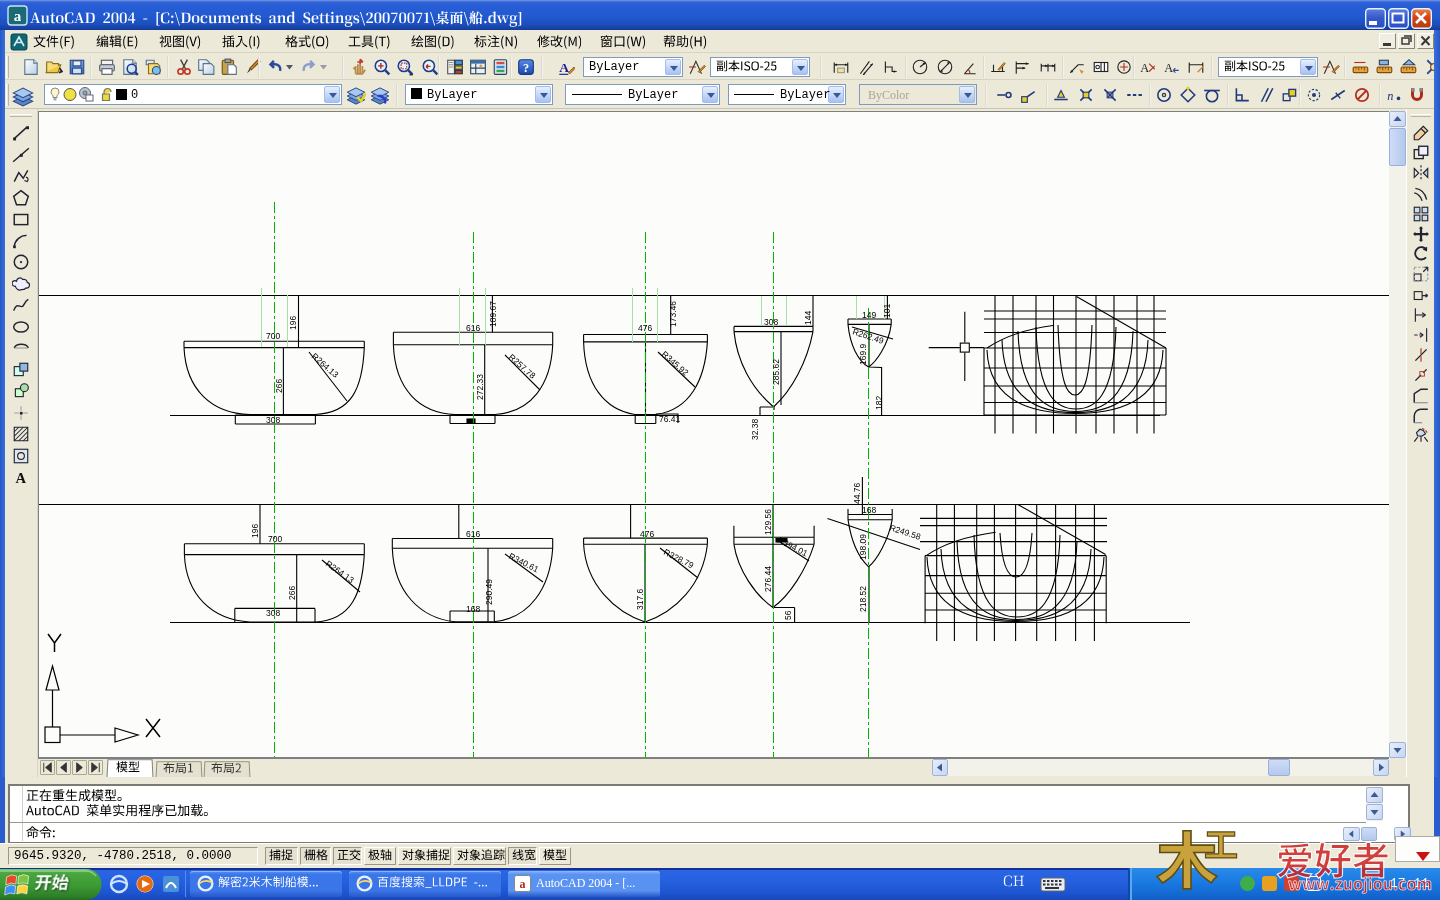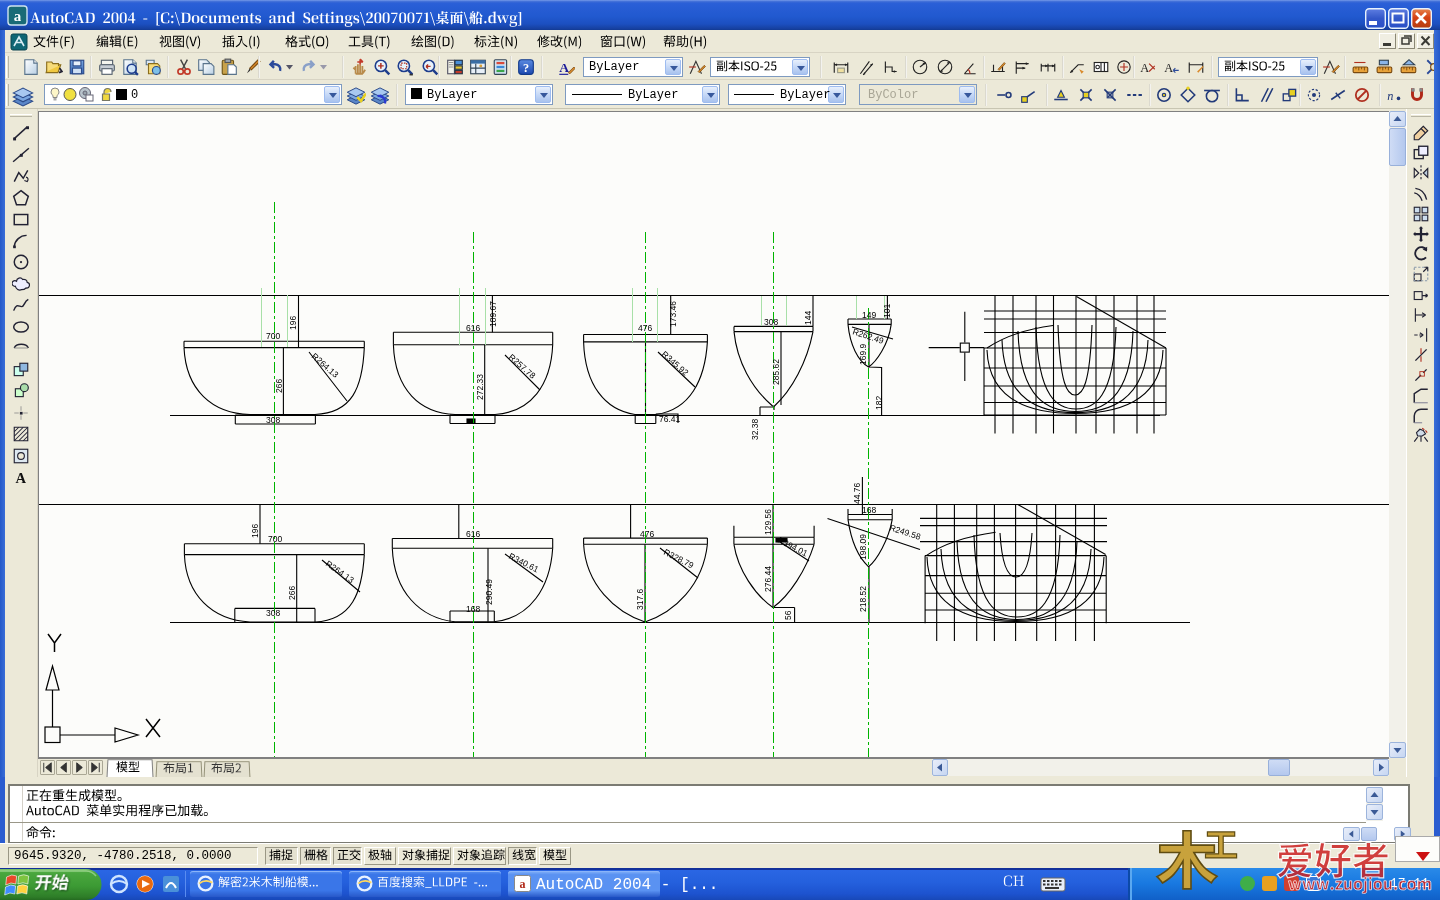--- a/index.html
+++ b/index.html
@@ -386,21 +386,21 @@
 <div class="abs" style="left:572px;top:94px;width:50px;height:1px;background:#000"></div>
 <div class="abs" style="left:628px;top:88px;font-size:12px;font-family:'Liberation Mono',monospace">ByLayer</div>
 <div class="combo" style="left:728px;top:84px;width:118px;height:21px">
     <div class="cbtn"></div>
   </div>
 <div class="abs" style="left:734px;top:94px;width:40px;height:1px;background:#000"></div>
 <div class="abs" style="left:780px;top:88px;font-size:12px;font-family:'Liberation Mono',monospace">ByLayer</div>
 <div class="combo" style="left:859px;top:84px;width:118px;height:21px;background:#ece9d8">
     <div class="cbtn"></div>
   </div>
-<div class="abs" style="left:868px;top:88px;font-size:12px;color:#a9a696;font-family:Liberation Mono, monospace">ByColor</div>
+<div class="abs" style="left:868px;top:88px;font-size:12px;color:#a9a696;font-family:Liberation Serif, serif">ByColor</div>
 <div class="sep" style="left:985px;top:84px"></div>
 <svg class="abs" style="left:995px;top:86px" width="18" height="18" viewBox="0 0 16 16">
     <path d="M2 8 h7" stroke="#223a7a" stroke-width="1.4"></path>
     <circle cx="12" cy="8" r="2.2" fill="none" stroke="#223a7a" stroke-width="1.4"></circle>
   </svg>
 <svg class="abs" style="left:1020px;top:86px" width="18" height="18" viewBox="0 0 16 16">
     <path d="M3 12 L13 5" stroke="#223a7a" stroke-width="1.4"></path>
     <rect x="1.5" y="9.5" width="5" height="5" fill="#e8d020" stroke="#223a7a"></rect>
   </svg>
 <svg class="abs" style="left:1052px;top:86px" width="18" height="18" viewBox="0 0 16 16">
@@ -914,21 +914,21 @@
     <circle cx="9" cy="9" r="6.5" fill="none" stroke="#e8f2ff" stroke-width="2.2"></circle>
     <path d="M3 9 Q9 4.5 15.5 8.2" stroke="#ffd860" stroke-width="1.8" fill="none"></path>
   </svg>
 <svg style="position:absolute;left:377px;top:876px;overflow:visible" width="112" height="17">
     <path d="M2.1 3.6L2.1 11.3L3.0 11.3L3.0 10.5L9.1 10.5L9.1 11.3L10.0 11.3L10.0 3.6L6.0 3.6Q6.1 3.0 6.2 2.7Q6.3 2.4 6.4 1.8L11.2 1.8L11.2 0.9L0.8 0.9L0.8 1.8L5.4 1.8Q5.3 2.4 5.2 2.7Q5.2 3.0 5.0 3.6L2.1 3.6ZM3.0 7.4L9.1 7.4L9.1 9.7L3.0 9.7L3.0 7.4ZM3.0 6.6L3.0 4.4L9.1 4.4L9.1 6.6L3.0 6.6ZM16.6 2.6L16.6 3.6L14.7 3.6L14.7 4.3L16.6 4.3L16.6 6.3L21.3 6.3L21.3 4.3L23.2 4.3L23.2 3.6L21.3 3.6L21.3 2.6L20.4 2.6L20.4 3.6L17.5 3.6L17.5 2.6L16.6 2.6ZM20.4 4.3L20.4 5.6L17.5 5.6L17.5 4.3L20.4 4.3ZM21.1 7.8Q20.6 8.5 20.2 8.7Q19.9 9.0 19.1 9.4Q18.3 9.0 17.9 8.7Q17.6 8.5 17.1 7.8L21.1 7.8ZM14.9 7.1L14.9 7.8L16.7 7.8L16.2 8.0Q16.7 8.7 17.0 9.0Q17.4 9.3 18.1 9.8Q17.0 10.2 16.4 10.3Q15.7 10.4 14.4 10.5Q14.5 10.7 14.6 10.9Q14.7 11.1 14.8 11.3Q16.3 11.1 17.0 10.9Q17.8 10.8 19.0 10.2Q20.2 10.8 20.9 10.9Q21.5 11.1 23.0 11.3Q23.1 11.1 23.2 10.9Q23.3 10.7 23.5 10.5Q22.2 10.4 21.6 10.3Q21.0 10.1 20.0 9.8Q21.0 9.2 21.4 8.8Q21.9 8.4 22.4 7.4L21.8 7.1L21.7 7.1L14.9 7.1ZM13.5 1.4L13.5 4.9Q13.5 6.6 13.4 7.9Q13.4 9.1 12.4 10.8Q12.6 10.9 12.8 11.0Q13.0 11.1 13.1 11.3Q14.2 9.5 14.2 8.1Q14.3 6.8 14.3 4.9L14.3 2.2L23.3 2.2L23.3 1.4L18.8 1.4L18.8 0.2L17.9 0.2L17.9 1.4L13.5 1.4ZM28.5 6.9L28.5 7.6L29.8 7.6L29.3 7.8Q29.7 8.6 30.0 8.9Q30.3 9.2 31.0 9.7Q30.0 10.1 29.5 10.2Q28.9 10.4 27.8 10.5Q27.9 10.7 28.0 10.9Q28.1 11.1 28.2 11.3Q29.5 11.1 30.1 10.9Q30.7 10.7 31.8 10.2Q32.8 10.8 33.3 10.9Q33.9 11.1 35.1 11.4Q35.2 11.1 35.3 10.9Q35.4 10.8 35.7 10.6Q34.6 10.4 34.1 10.3Q33.6 10.1 32.7 9.7Q33.7 9.1 34.1 8.6Q34.5 8.2 35.0 7.1L34.5 6.8L34.3 6.9L32.3 6.9L32.3 5.8L35.0 5.8L35.0 1.2L32.7 1.2L32.7 2.0L34.2 2.0L34.2 3.1L32.8 3.1L32.8 3.8L34.2 3.8L34.2 5.0L32.3 5.0L32.3 0.2L31.4 0.2L31.4 5.0L29.6 5.0L29.6 3.8L30.9 3.8L30.9 3.1L29.6 3.1L29.6 2.1Q30.2 1.8 30.5 1.7Q30.8 1.6 31.3 1.3L30.7 0.7Q30.3 0.9 30.1 1.1Q29.8 1.2 29.3 1.4L28.8 1.3L28.8 5.8L31.4 5.8L31.4 6.9L28.5 6.9ZM33.8 7.6Q33.3 8.3 33.0 8.6Q32.7 8.8 31.9 9.3Q31.1 8.8 30.8 8.6Q30.5 8.3 30.1 7.6L33.8 7.6ZM26.2 0.2L26.2 2.7L24.5 2.7L24.5 3.5L26.2 3.5L26.2 6.1L24.3 6.6L24.6 7.5L26.2 7.0L26.2 10.2Q26.2 10.4 26.1 10.4Q26.1 10.5 25.9 10.5Q25.8 10.5 25.5 10.5Q25.3 10.5 24.7 10.5Q24.9 10.7 24.9 10.9Q25.0 11.1 25.0 11.3Q25.8 11.3 26.1 11.3Q26.3 11.3 26.6 11.1Q26.9 11.0 27.0 10.9Q27.0 10.7 27.0 10.2L27.0 6.7L28.5 6.3L28.4 5.5L27.0 5.9L27.0 3.5L28.4 3.5L28.4 2.7L27.0 2.7L27.0 0.2L26.2 0.2ZM43.6 9.1Q44.6 9.7 45.3 10.1Q45.9 10.5 46.5 11.1L47.3 10.6Q46.6 10.0 46.0 9.6Q45.3 9.2 44.3 8.7L43.6 9.1ZM39.5 8.7Q38.8 9.4 38.2 9.7Q37.6 10.1 36.5 10.5Q36.7 10.7 36.9 10.8Q37.1 11.0 37.2 11.1Q38.3 10.6 38.9 10.2Q39.5 9.8 40.3 9.0L39.5 8.7ZM36.9 3.2L36.9 5.5L37.7 5.5L37.7 4.0L40.9 4.0Q40.5 4.5 40.2 4.8Q39.9 5.0 39.3 5.4L38.7 5.1L38.1 5.6Q38.9 6.0 39.3 6.3Q39.8 6.6 40.4 7.1L39.6 7.6L36.8 7.6L36.8 8.4L41.5 8.3L41.5 11.3L42.4 11.3L42.4 8.3L45.9 8.2Q46.1 8.4 46.3 8.5Q46.4 8.6 46.6 8.8L47.2 8.3Q46.5 7.6 45.9 7.2Q45.2 6.7 44.1 6.1L43.5 6.6Q44.0 6.8 44.2 7.0Q44.5 7.2 44.9 7.5L40.9 7.6Q42.1 6.8 42.8 6.3Q43.5 5.9 44.5 5.0L43.7 4.6Q43.0 5.2 42.5 5.6Q42.1 5.9 41.1 6.6Q40.8 6.3 40.6 6.2Q40.4 6.1 40.0 5.8Q40.6 5.4 41.0 5.1Q41.3 4.8 41.9 4.2L41.5 4.0L46.3 4.0L46.3 5.5L47.2 5.5L47.2 3.2L42.4 3.2L42.4 2.1L47.1 2.1L47.1 1.3L42.4 1.3L42.4 0.2L41.5 0.2L41.5 1.3L36.9 1.3L36.9 2.1L41.5 2.1L41.5 3.2L36.9 3.2ZM48.2 12.0L54.5 12.0L54.5 11.3L48.2 11.3L48.2 12.0ZM55.9 10.3L60.9 10.3L60.9 9.4L57.0 9.4L57.0 1.5L55.9 1.5L55.9 10.3ZM62.4 10.3L67.4 10.3L67.4 9.4L63.5 9.4L63.5 1.5L62.4 1.5L62.4 10.3ZM69.0 10.3L71.2 10.3Q73.8 10.3 74.6 9.5Q75.3 8.7 75.3 5.9Q75.3 3.1 74.6 2.3Q73.8 1.5 71.1 1.5L69.0 1.5L69.0 10.3ZM70.1 9.4L70.1 2.4L71.1 2.4Q73.1 2.4 73.6 3.0Q74.1 3.7 74.1 5.9Q74.1 8.1 73.6 8.8Q73.1 9.4 71.1 9.4L70.1 9.4ZM77.2 10.3L78.3 10.3L78.3 6.8L79.8 6.8Q81.7 6.8 82.4 6.4Q83.0 6.0 83.0 4.1Q83.0 2.2 82.3 1.9Q81.7 1.5 79.7 1.5L77.2 1.5L77.2 10.3ZM78.3 5.9L78.3 2.4L79.6 2.4Q81.1 2.4 81.5 2.6Q81.9 2.8 81.9 4.1Q81.9 5.4 81.5 5.6Q81.2 5.9 79.6 5.9L78.3 5.9ZM84.8 10.3L90.0 10.3L90.0 9.4L85.9 9.4L85.9 6.2L89.2 6.2L89.2 5.2L85.9 5.2L85.9 2.5L89.9 2.5L89.9 1.5L84.8 1.5L84.8 10.3ZM97.2 7.4L100.3 7.4L100.3 6.5L97.2 6.5L97.2 7.4ZM102.5 10.5Q102.9 10.5 103.1 10.3Q103.3 10.1 103.3 9.6Q103.3 9.1 103.1 9.0Q102.9 8.8 102.5 8.8Q102.0 8.8 101.9 9.0Q101.7 9.1 101.7 9.6Q101.7 10.1 101.9 10.3Q102.0 10.5 102.5 10.5ZM105.8 10.5Q106.3 10.5 106.4 10.3Q106.6 10.1 106.6 9.6Q106.6 9.1 106.4 9.0Q106.3 8.8 105.8 8.8Q105.4 8.8 105.2 9.0Q105.0 9.1 105.0 9.6Q105.0 10.1 105.2 10.3Q105.4 10.5 105.8 10.5ZM109.2 10.5Q109.6 10.5 109.8 10.3Q110.0 10.1 110.0 9.6Q110.0 9.1 109.8 9.0Q109.6 8.8 109.2 8.8Q108.7 8.8 108.5 9.0Q108.4 9.1 108.4 9.6Q108.4 10.1 108.5 10.3Q108.7 10.5 109.2 10.5Z" fill="#fff"></path>
   </svg>
 <svg class="abs" style="left:514px;top:875px" width="17" height="17">
     <rect x="0.5" y="0.5" width="16" height="16" rx="2" fill="#fff" stroke="#888"></rect>
     <text x="8.5" y="13" font-size="12" font-weight="bold" font-family="Liberation Serif" fill="#b02818" text-anchor="middle">a</text>
   </svg>
-<div class="abs" style="left:536px;top:876px;font-size:16px;color:#fff;font-family:Liberation Mono, monospace">AutoCAD 2004 - [...</div>
+<div class="abs" style="left:536px;top:876px;font-size:12px;color:#fff;font-family:Liberation Serif, serif">AutoCAD 2004 - [...</div>
 <svg style="position:absolute;left:1003px;top:874px;overflow:visible" width="23" height="20">
     <path d="M5.9 12.3Q7.0 12.3 7.5 12.2Q8.0 12.0 8.9 11.5L9.0 9.3L8.3 9.3L7.9 11.4Q7.3 11.7 7.0 11.7Q6.7 11.8 6.0 11.8Q3.8 11.8 2.9 10.9Q2.1 10.1 2.1 6.9Q2.1 3.9 2.9 3.0Q3.8 2.1 6.1 2.1Q6.7 2.1 7.0 2.2Q7.3 2.2 7.8 2.5L8.2 4.6L8.8 4.6L8.8 2.4Q7.9 1.9 7.5 1.7Q7.1 1.6 5.9 1.6Q3.0 1.6 1.9 2.6Q0.8 3.7 0.8 7.0Q0.8 10.3 1.8 11.3Q2.9 12.3 5.9 12.3ZM16.7 2.3L18.2 2.4Q18.2 3.8 18.2 4.4Q18.2 5.1 18.2 6.5L13.1 6.5Q13.1 5.1 13.1 4.4Q13.1 3.7 13.1 2.4L14.6 2.3L14.6 1.8L10.4 1.8L10.4 2.3L11.9 2.4Q11.9 3.8 11.9 4.5Q11.9 5.2 11.9 6.6L11.9 7.3Q11.9 8.7 11.9 9.4Q11.9 10.1 11.9 11.5L10.4 11.6L10.4 12.0L14.6 12.0L14.6 11.6L13.1 11.5Q13.1 10.1 13.1 9.4Q13.1 8.7 13.1 7.0L18.2 7.0Q18.2 8.7 18.2 9.4Q18.2 10.1 18.2 11.5L16.7 11.6L16.7 12.0L20.9 12.0L20.9 11.6L19.4 11.5Q19.4 10.1 19.4 9.4Q19.4 8.7 19.4 7.3L19.4 6.6Q19.4 5.2 19.4 4.5Q19.4 3.8 19.4 2.4L20.9 2.3L20.9 1.8L16.7 1.8L16.7 2.3Z" fill="#fff"></path>
   </svg>
 <svg class="abs" style="left:1040px;top:875px" width="26" height="18">
     <rect x="1" y="3" width="24" height="13" rx="2" fill="#e8eef8" stroke="#666"></rect>
     <g fill="#333">
       <rect x="3" y="5" width="2.5" height="2"></rect>
       <rect x="7" y="5" width="2.5" height="2"></rect>
       <rect x="11" y="5" width="2.5" height="2"></rect>
       <rect x="15" y="5" width="2.5" height="2"></rect>

